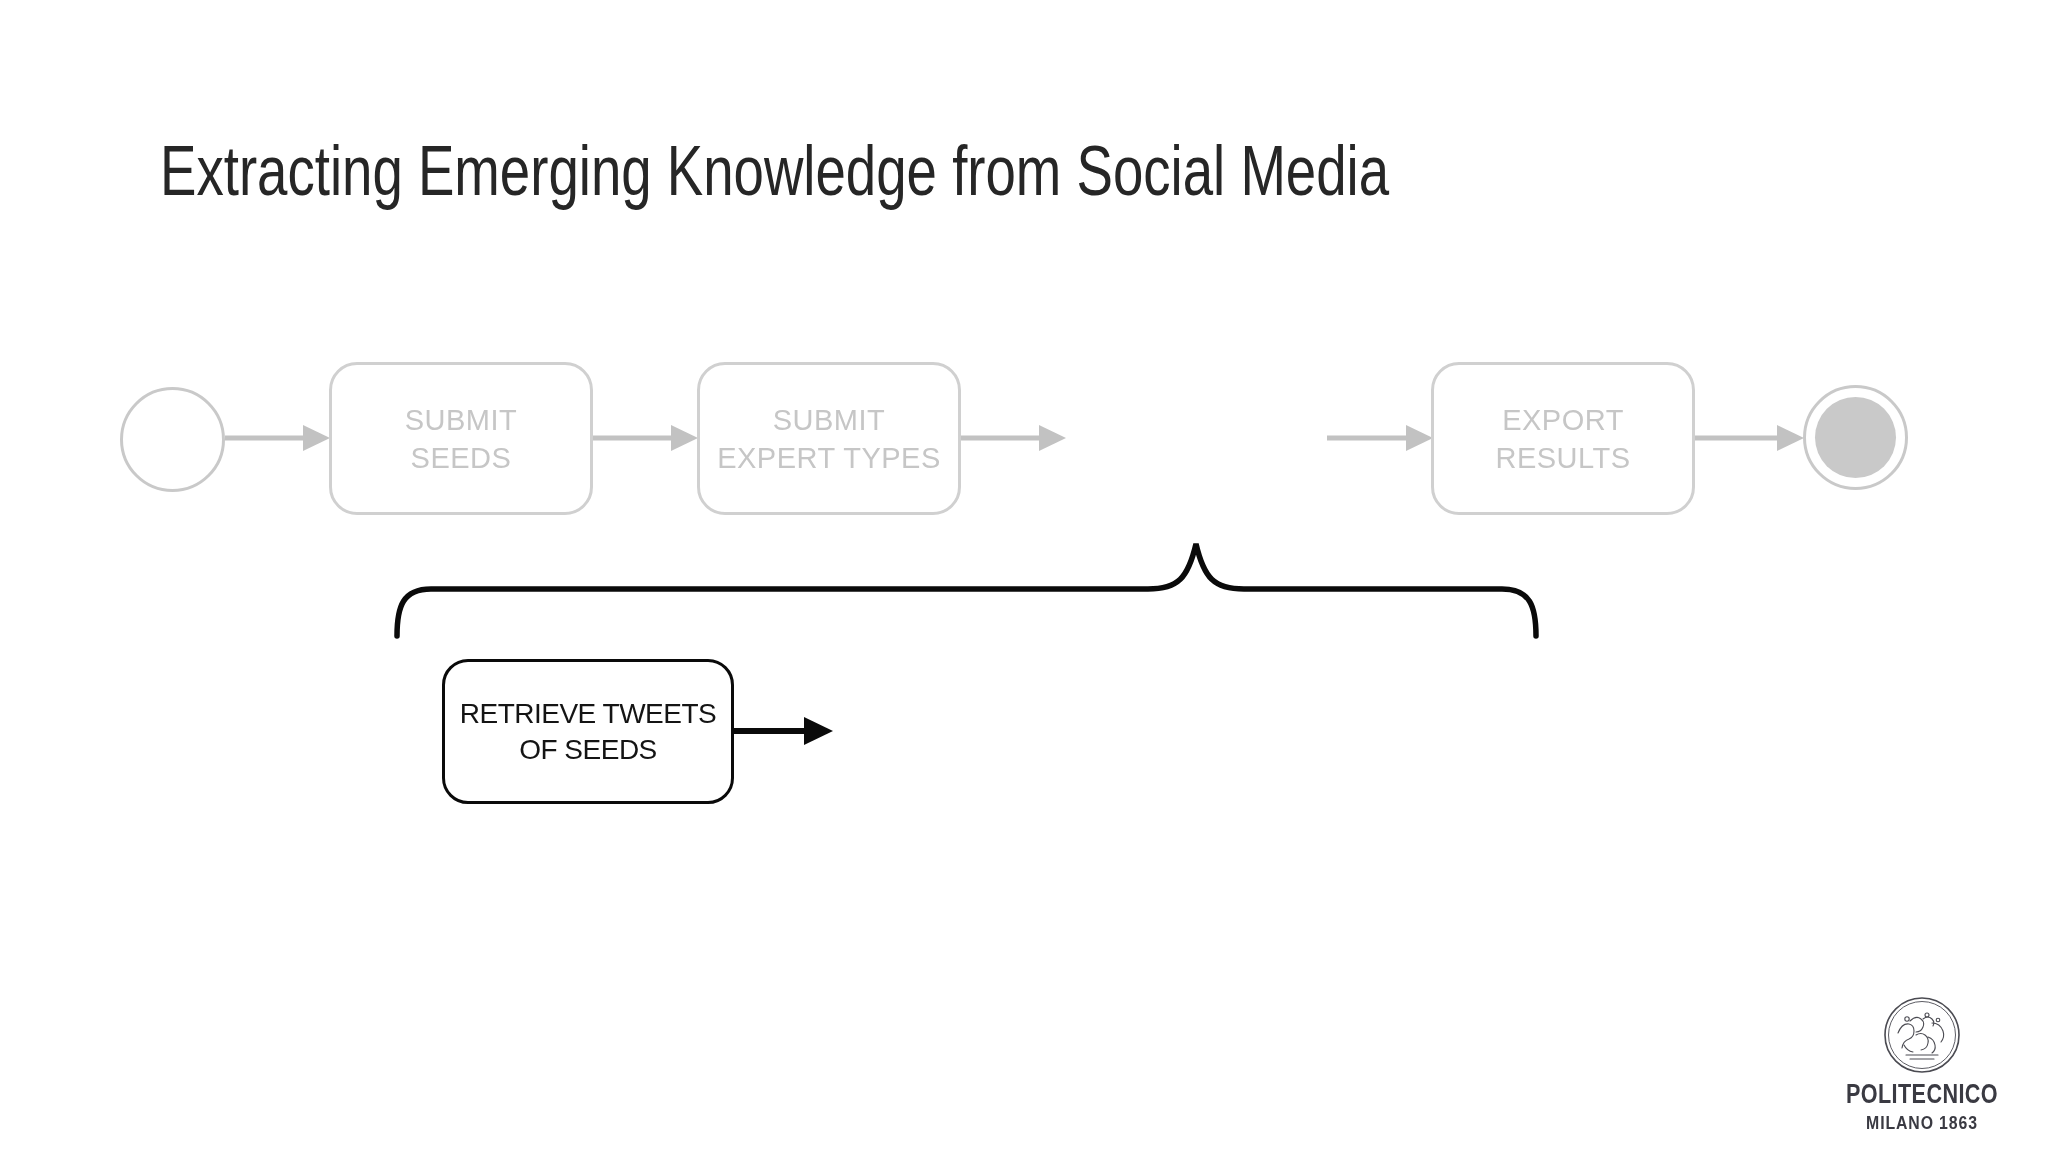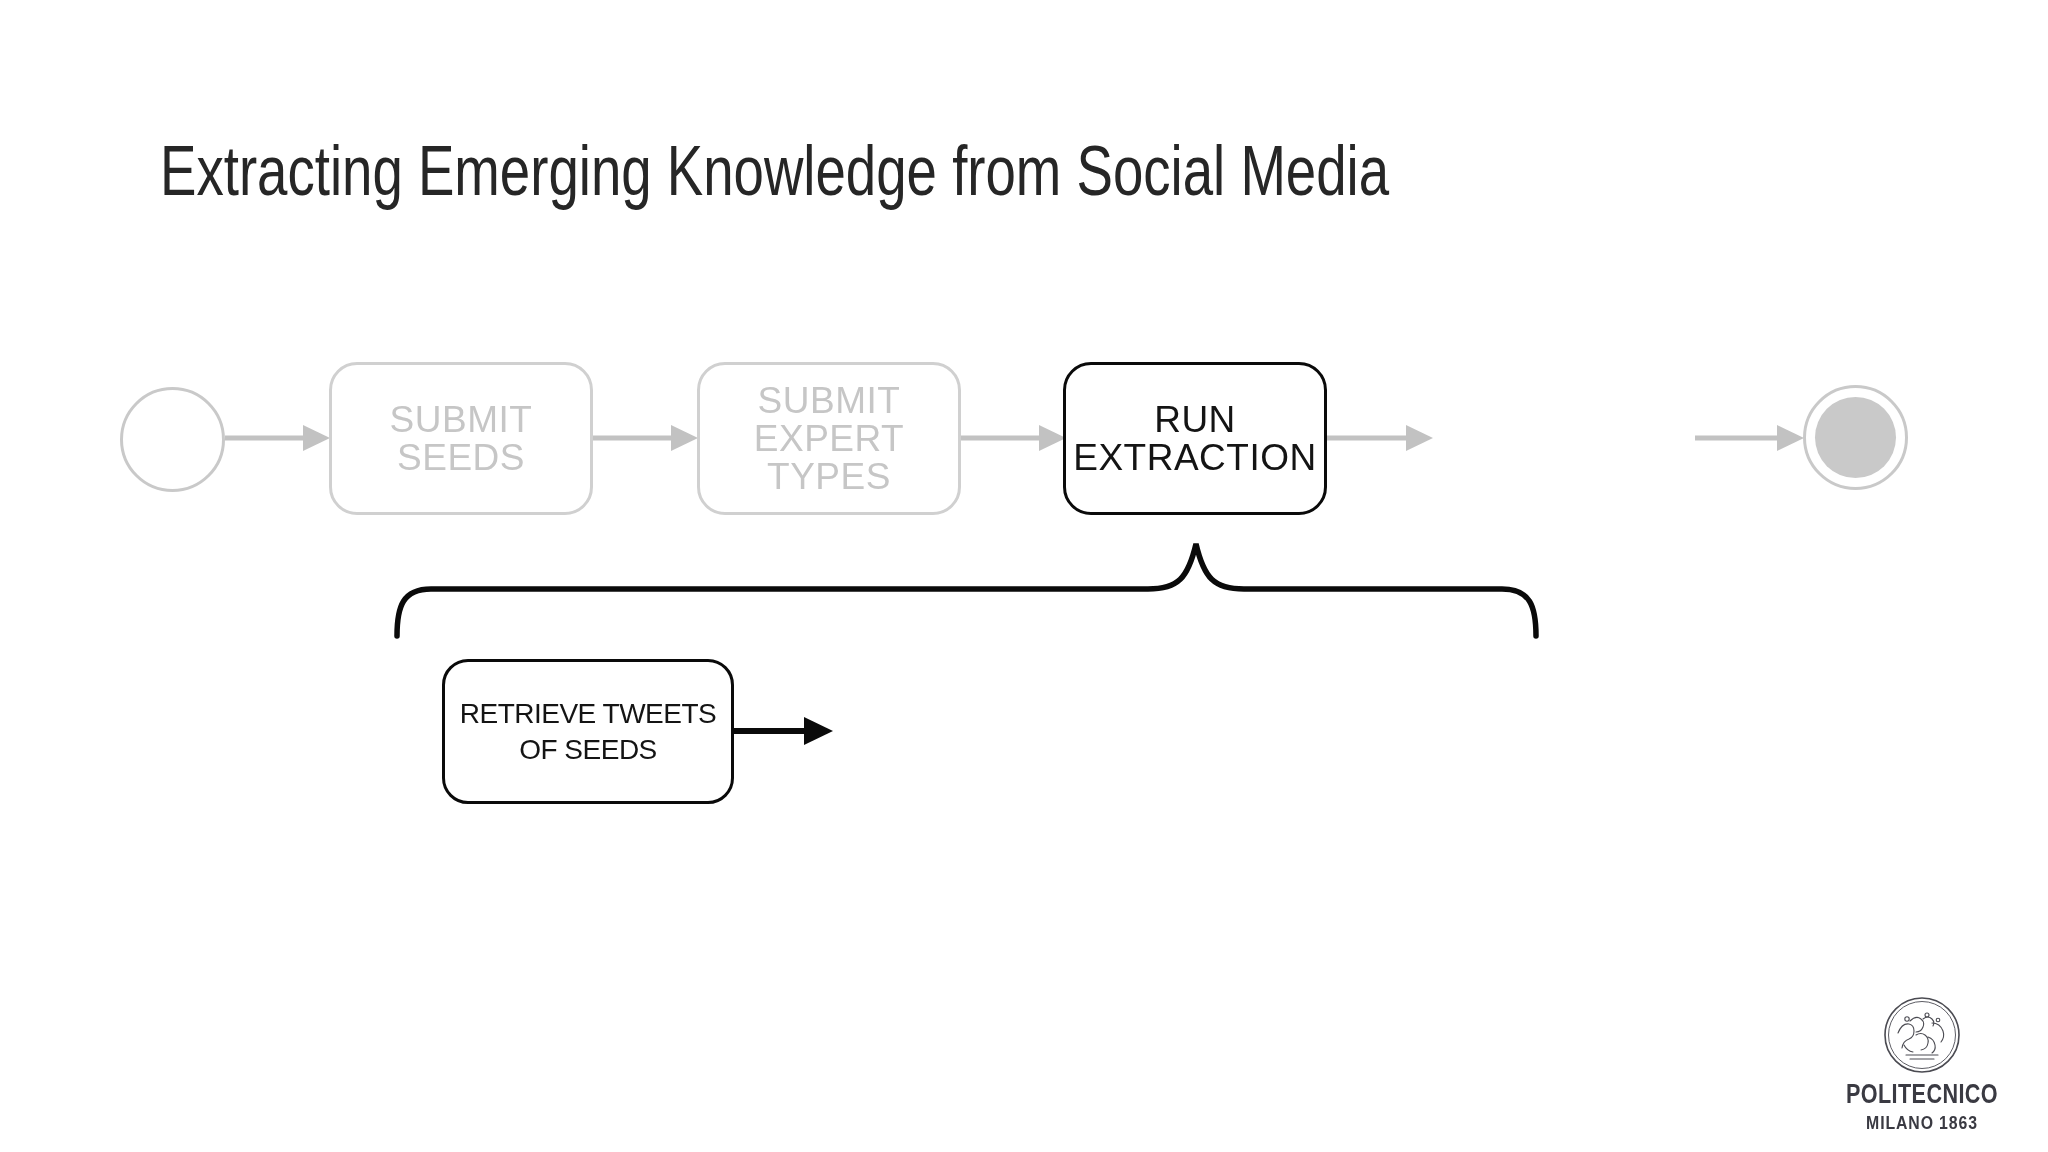--- a/index.html
+++ b/index.html
@@ -27,21 +27,21 @@
     border:3px solid #c9c9c9;background:#ffffff;
     display:flex;align-items:center;justify-content:center;
   }
   .end-event-inner{
     width:81px;height:81px;border-radius:50%;background:#c9c9c9;
   }
   .task{
     position:absolute;box-sizing:border-box;top:362px;width:264px;height:153px;
     border-radius:28px;background:#ffffff;
     display:flex;align-items:center;justify-content:center;
-    text-align:center;font-size:37px;line-height:38px;letter-spacing:0.5px;
+    text-align:center;font-size:29px;line-height:38px;letter-spacing:0.5px;
     white-space:pre-line;
   }
   .task.inactive{border:3px solid #d0d0d0;color:#c6c6c6;}
   .task.active{border:3px solid #0a0a0a;color:#141414;}
   .task-submit-seeds{left:329px;}
   .task-submit-expert-types{left:697px;}
   .task-run-extraction{left:1063px;}
   .task-export-results{left:1431px;}
   
   .subtask{
@@ -116,25 +116,25 @@
   <div class="task inactive task-submit-seeds">
     <span>SUBMIT
 SEEDS</span>
   </div>
 
   <div class="task inactive task-submit-expert-types">
     <span>SUBMIT
 EXPERT TYPES</span>
   </div>
 
-  <div class="task active task-run-extraction">
-    <span>RUN
-EXTRACTION</span>
+
+  <div class="task inactive task-export-results">
+    <span>EXPORT
+RESULTS</span>
   </div>
-
 
   <div class="event-circle end-event">
     <div class="end-event-inner"></div>
   </div>
 
   <div class="subtask subtask-retrieve">
     <span>RETRIEVE TWEETS
 OF SEEDS</span>
   </div>
 

